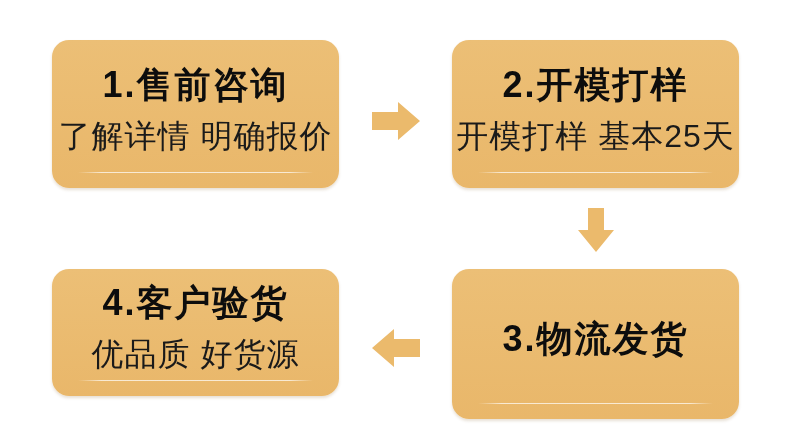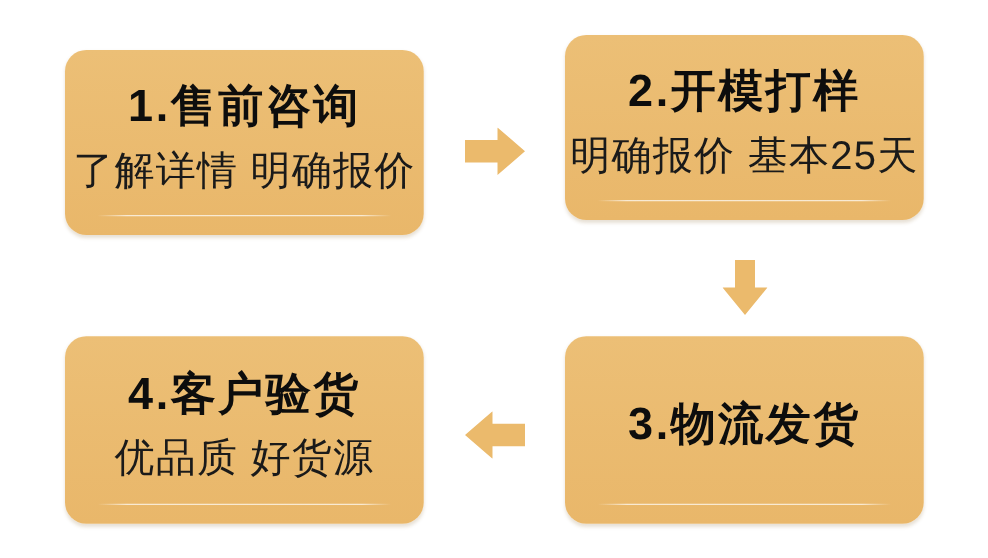--- a/index.html
+++ b/index.html
@@ -24,23 +24,23 @@
     box-shadow: 0 2px 3px rgba(120, 85, 20, 0.18);
     display: flex;
     flex-direction: column;
     align-items: center;
     justify-content: center;
     gap: 17px;
     padding-bottom: 10px;
     box-sizing: border-box;
   }
   .card-1 { left: 52px;  top: 40px; }
-  .card-2 { left: 452px; top: 28px; }
+  .card-2 { left: 452px; top: 40px; }
   .card-3 { left: 452px; top: 269px; height: 150px; }
-  .card-4 { left: 52px;  top: 269px; height: 150px; }
+  .card-4 { left: 52px;  top: 269px; height: 127px; }
 
   .step-title {
     font-size: 36px;
     font-weight: 700;
     letter-spacing: 2px;
     color: var(--title, #0d0d0d);
     line-height: 1;
     white-space: nowrap;
   }
   .step-subtitle {
@@ -77,21 +77,21 @@
 <div class="canvas">
 
   <div class="step-card card-1">
     <div class="step-title">1.售前咨询</div>
     <div class="step-subtitle">了解详情 明确报价</div>
     <div class="card-divider"></div>
   </div>
 
   <div class="step-card card-2">
     <div class="step-title">2.开模打样</div>
-    <div class="step-subtitle">明确报价 基本25天</div>
+    <div class="step-subtitle">开模打样 基本25天</div>
     <div class="card-divider"></div>
   </div>
 
   <div class="step-card card-3">
     <div class="step-title">3.物流发货</div>
     <div class="card-divider"></div>
   </div>
 
   <div class="step-card card-4">
     <div class="step-title">4.客户验货</div>

